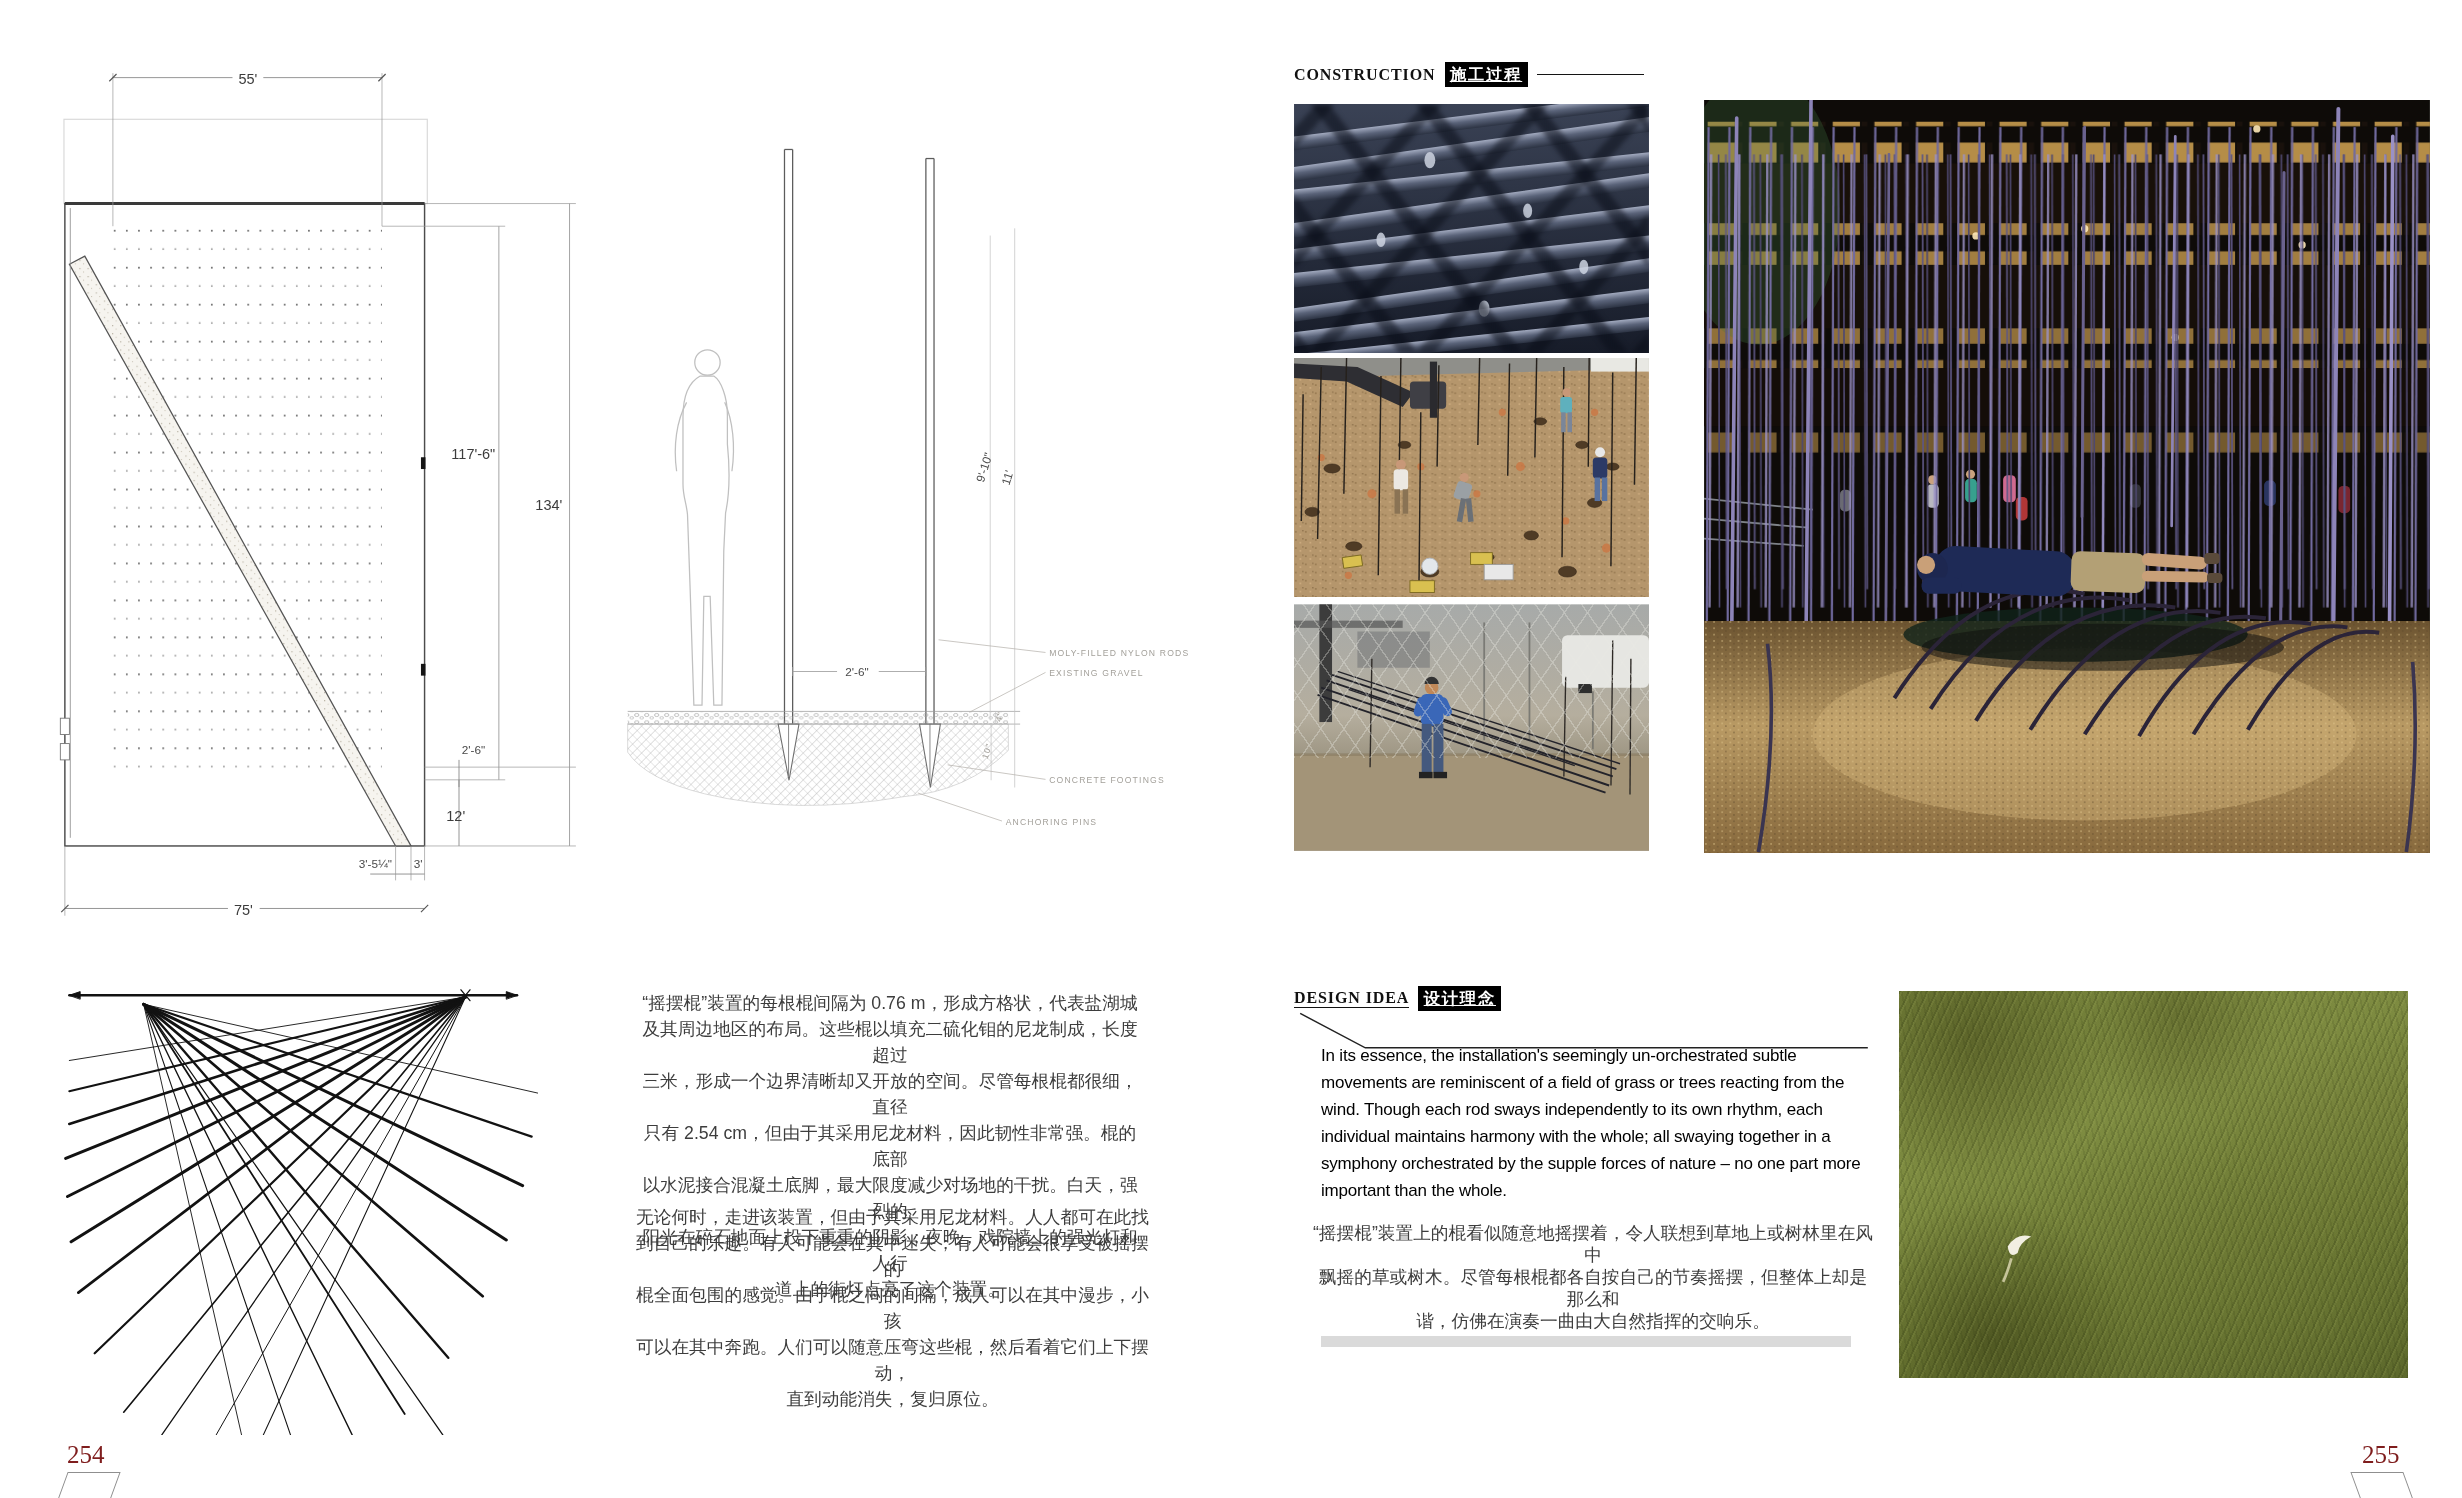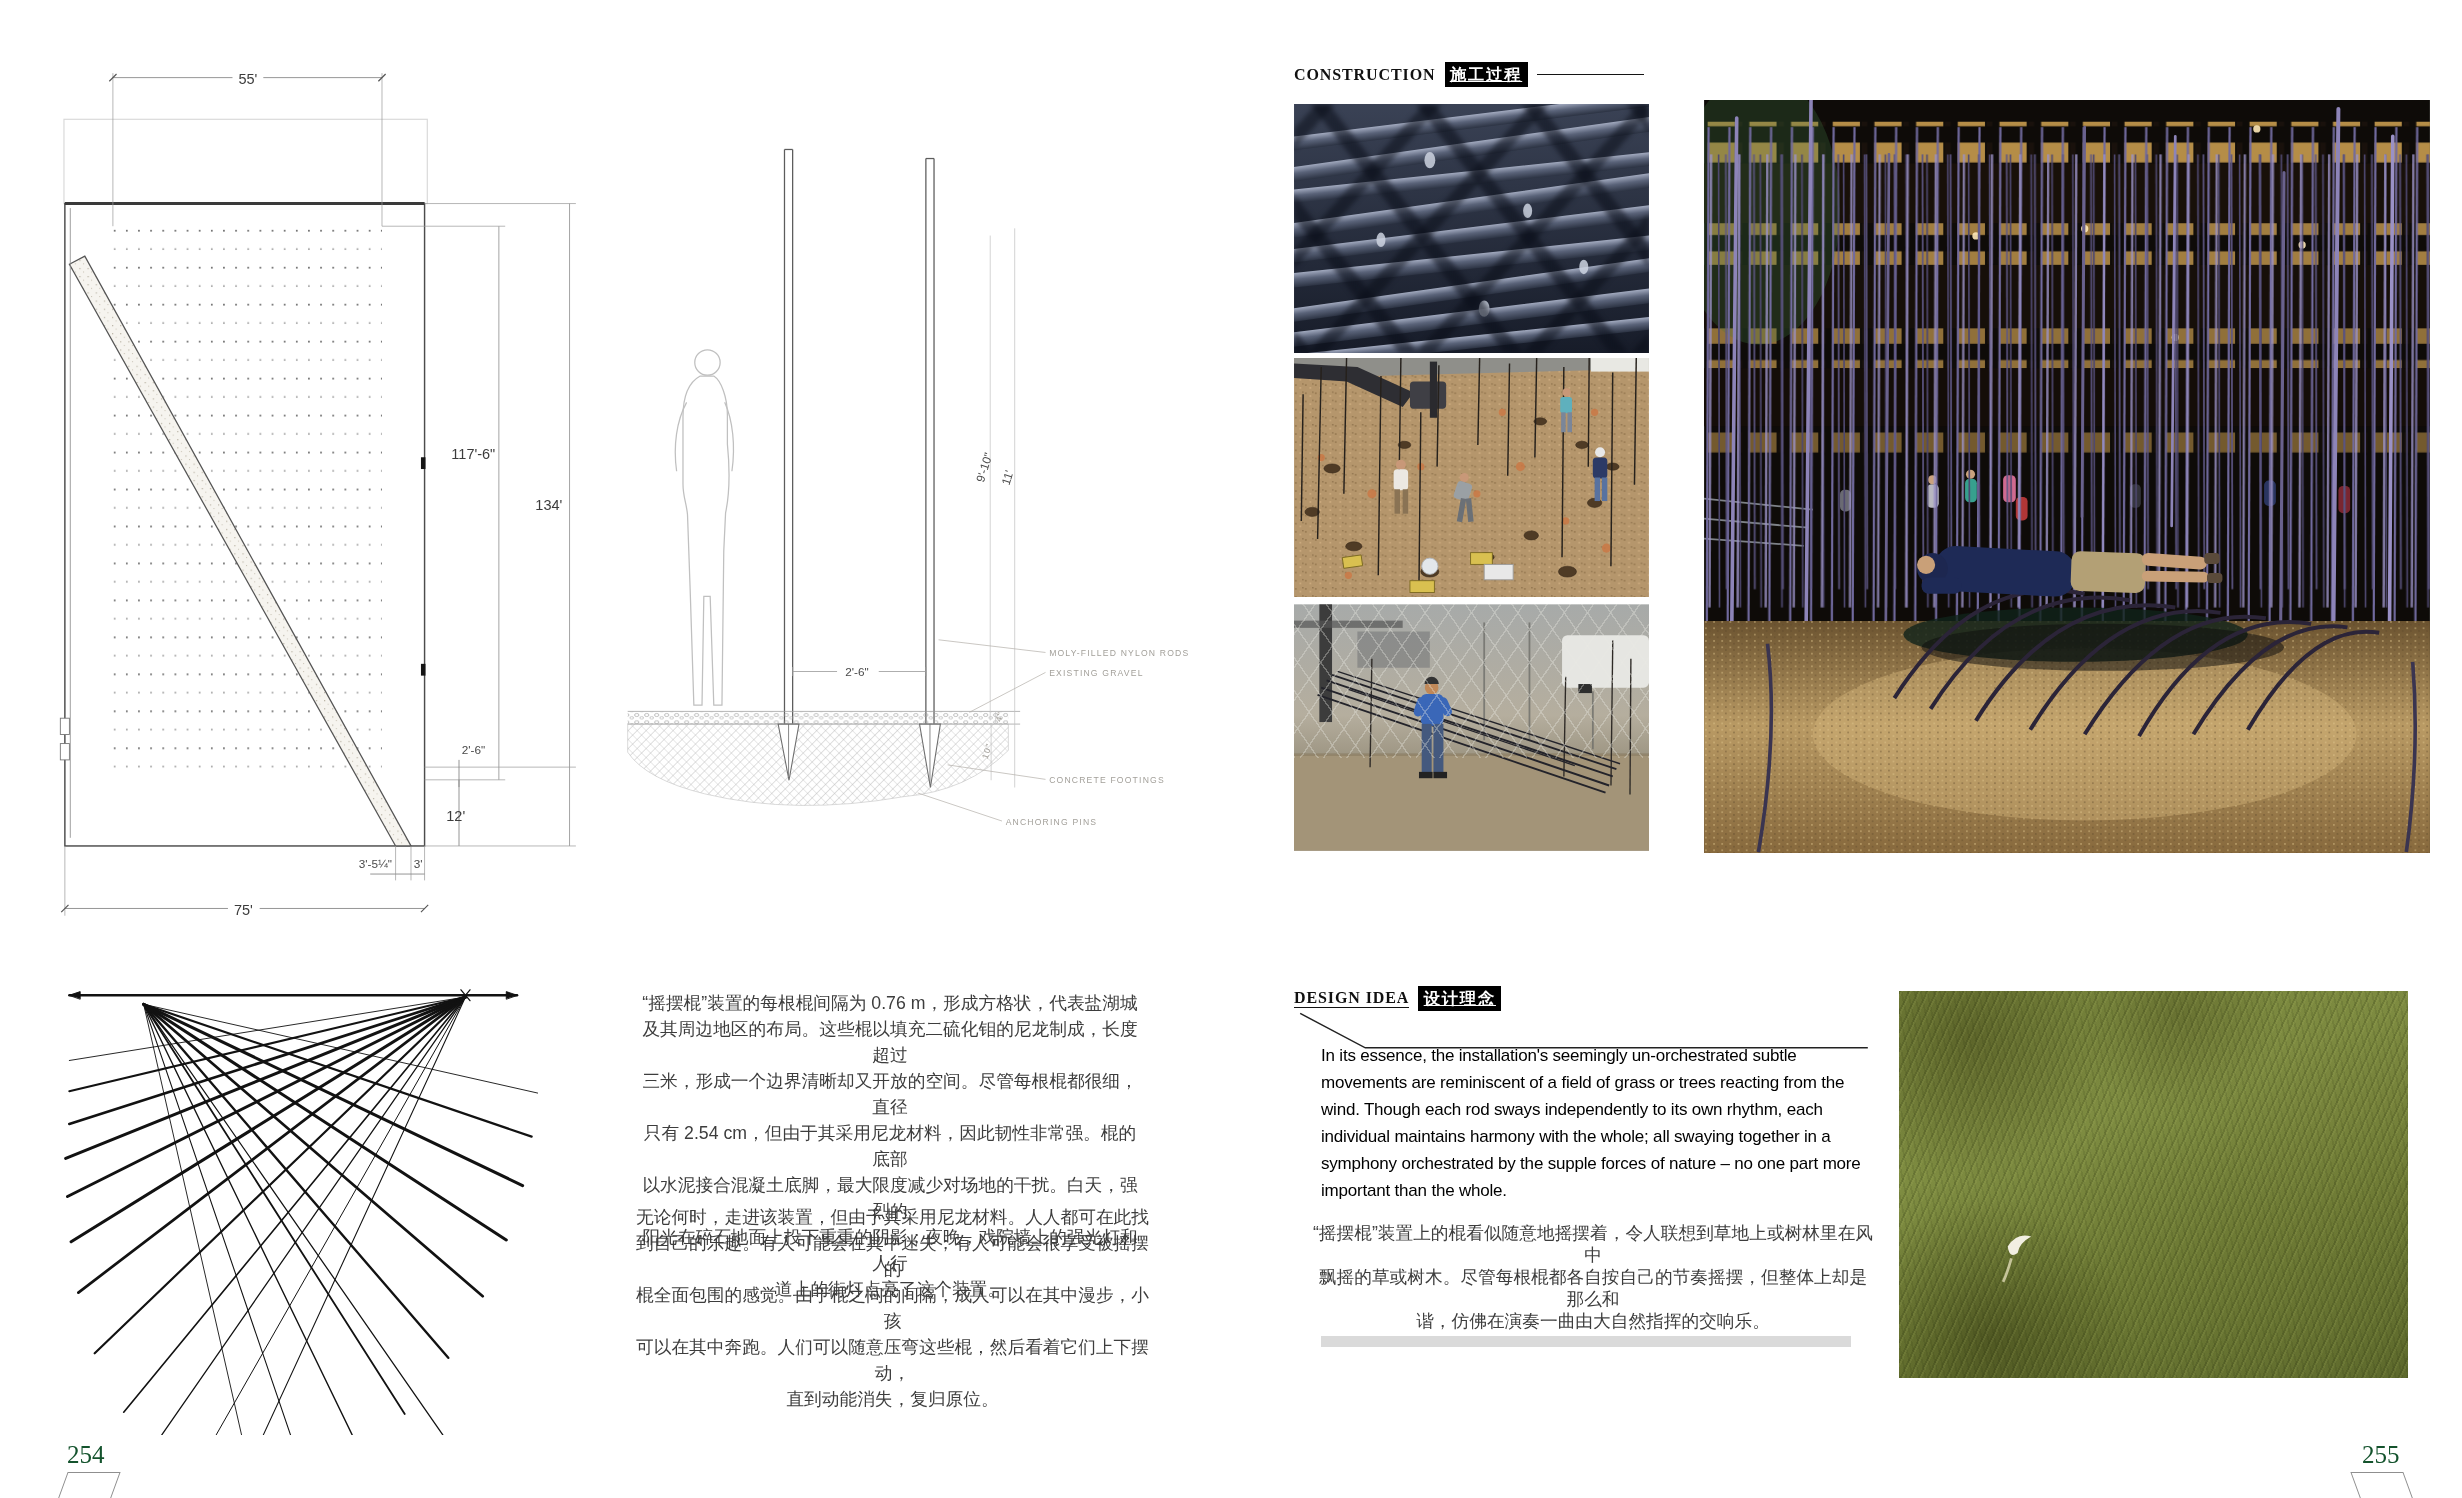--- a/index.html
+++ b/index.html
@@ -33,21 +33,21 @@
       radial-gradient(circle at 55% 6%, rgba(70,72,26,.35), transparent 22%),
       radial-gradient(circle at 90% 30%, rgba(120,130,60,.35), transparent 30%),
       radial-gradient(circle at 18% 90%, rgba(52,56,18,.5), transparent 26%),
       radial-gradient(circle at 70% 75%, rgba(110,122,54,.3), transparent 35%),
       linear-gradient(160deg,#75823a 0%,#7e8c41 35%,#6d7a34 65%,#5d692c 100%);}
   .grass-tex{position:absolute;inset:0;opacity:.55;
     background:
       repeating-linear-gradient(115deg, rgba(36,44,12,.30) 0 1.8px, rgba(182,192,110,.22) 1.8px 3.6px, transparent 3.6px 8.2px),
       repeating-linear-gradient(78deg, rgba(40,48,14,.22) 0 1.8px, transparent 1.8px 6.3px);}
   
-  .pagenum{font-family:"Liberation Serif",serif;font-size:25px;color:#14532d;text-align:right;}
+  .pagenum{font-family:"Liberation Serif",serif;font-size:25px;color:#7f1d1d;text-align:right;}
   .pg-shape{position:absolute;border:1.4px solid #8f8f8f;background:transparent;}
   svg text{font-family:"Liberation Sans",sans-serif;}
   .dimtxt{fill:#3c3c3c;font-size:16px;}
   .dimtxt-sm{fill:#4a4a4a;font-size:13px;}
   .annot{fill:#a3a09a;font-size:9.5px;letter-spacing:1.3px;}
 </style>
 </head>
 <body>
 
 <div id="canvas">

